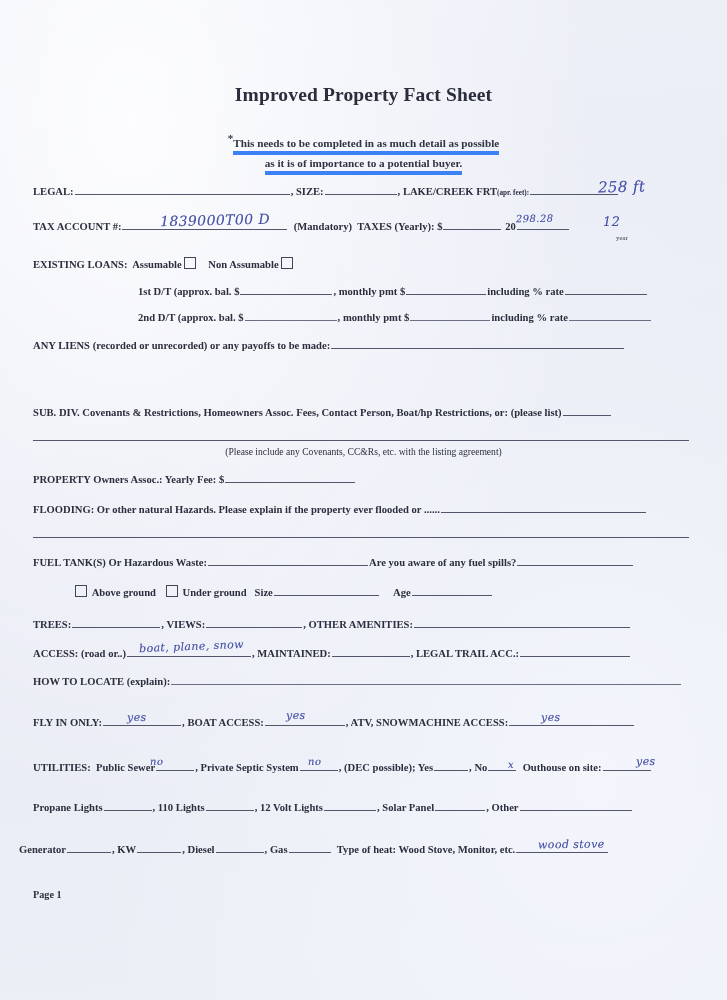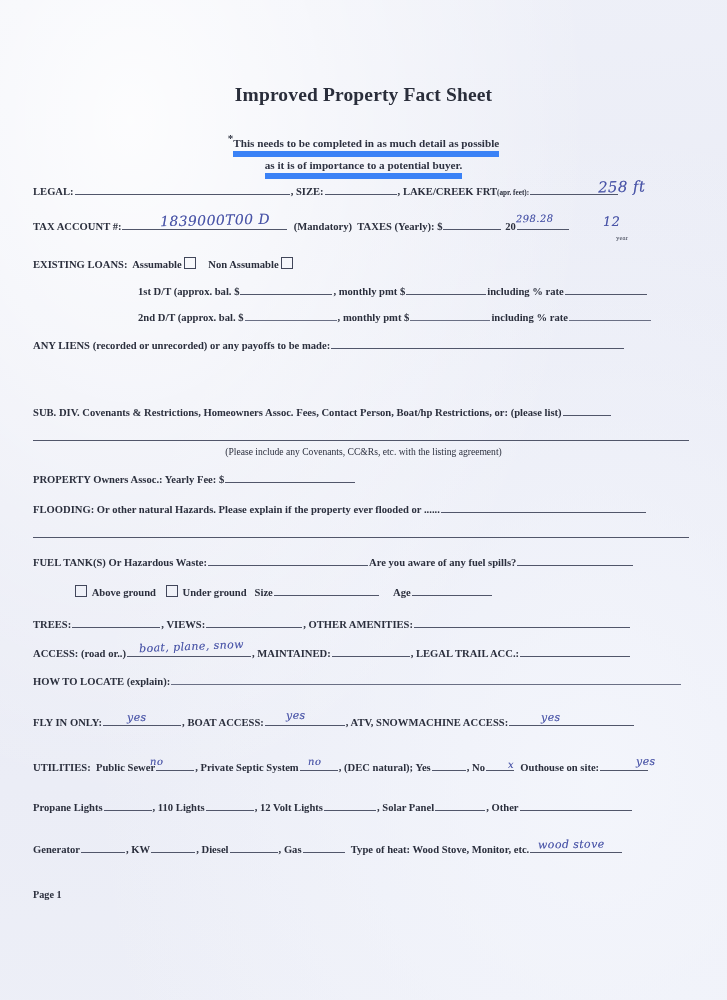--- a/index.html
+++ b/index.html
@@ -46,21 +46,21 @@
     left: 0; right: 0;
     top: 130px;
     text-align: center;
     font-size: 11.2px;
     font-weight: bold;
     color: #2f3342;
     line-height: 16px;
   }
   .notice .nline {
     display: inline-block;
-    border-bottom: 6px solid #3b82f6;
+    border-bottom: 4px solid #3b82f6;
     padding-bottom: 0px;
   }
   .notice .star {
     font-size: 11px;
     vertical-align: super;
   }
 
   
   .row {
     position: absolute;
@@ -218,31 +218,31 @@
 
   <div class="row" style="left:33px; top:714px;">
     <span>FLY IN ONLY:</span><span class="blank" style="width:78px"></span><span>, BOAT ACCESS:</span><span class="blank" style="width:80px"></span><span>, ATV, SNOWMACHINE ACCESS:</span><span class="blank" style="width:125px"></span>
   </div>
   <div class="hand sm2 flat" style="left:127px; top:711px;">yes</div>
   <div class="hand sm2 flat" style="left:286px; top:709px;">yes</div>
   <div class="hand sm2 flat" style="left:541px; top:711px;">yes</div>
 
   <div class="row" style="left:33px; top:759px;">
     <span>UTILITIES:</span>&nbsp;
-    <span>Public Sewer</span><span class="blank" style="width:38px"></span><span>, Private Septic System</span><span class="blank" style="width:38px"></span><span>, (DEC natural); Yes</span><span class="blank" style="width:34px"></span><span>, No</span><span class="blank" style="width:28px"></span>&nbsp;&nbsp;<span>Outhouse on site:</span><span class="blank" style="width:48px"></span>
+    <span>Public Sewer</span><span class="blank" style="width:38px"></span><span>, Private Septic System</span><span class="blank" style="width:38px"></span><span>, (DEC possible); Yes</span><span class="blank" style="width:34px"></span><span>, No</span><span class="blank" style="width:28px"></span>&nbsp;&nbsp;<span>Outhouse on site:</span><span class="blank" style="width:48px"></span>
   </div>
   <div class="hand tiny flat" style="left:150px; top:756px;">no</div>
   <div class="hand tiny flat" style="left:308px; top:756px;">no</div>
   <div class="hand tiny flat" style="left:508px; top:759px;">x</div>
   <div class="hand sm2 flat" style="left:636px; top:755px;">yes</div>
 
   <div class="row" style="left:33px; top:799px;">
     <span>Propane Lights</span><span class="blank" style="width:48px"></span><span>, 110 Lights</span><span class="blank" style="width:48px"></span><span>, 12 Volt Lights</span><span class="blank" style="width:52px"></span><span>, Solar Panel</span><span class="blank" style="width:50px"></span><span>, Other</span><span class="blank" style="width:112px"></span>
   </div>
 
-  <div class="row norm" style="left:33px; top:841px; font-weight:bold;">
+  <div class="row norm" style="left:19px; top:841px; font-weight:bold;">
     <span>Generator</span><span class="blank" style="width:44px"></span><span>, KW</span><span class="blank" style="width:44px"></span><span>, Diesel</span><span class="blank" style="width:48px"></span><span>, Gas</span><span class="blank" style="width:42px"></span>&nbsp;&nbsp;<span>Type of heat: Wood Stove, Monitor, etc.</span><span class="blank" style="width:92px"></span>
   </div>
   <div class="hand tiny flat" style="left:538px; top:838px; font-size:11px;">wood stove</div>
 
   <div class="page-no">Page 1</div>
 
 </div>
 
 </body></html>

